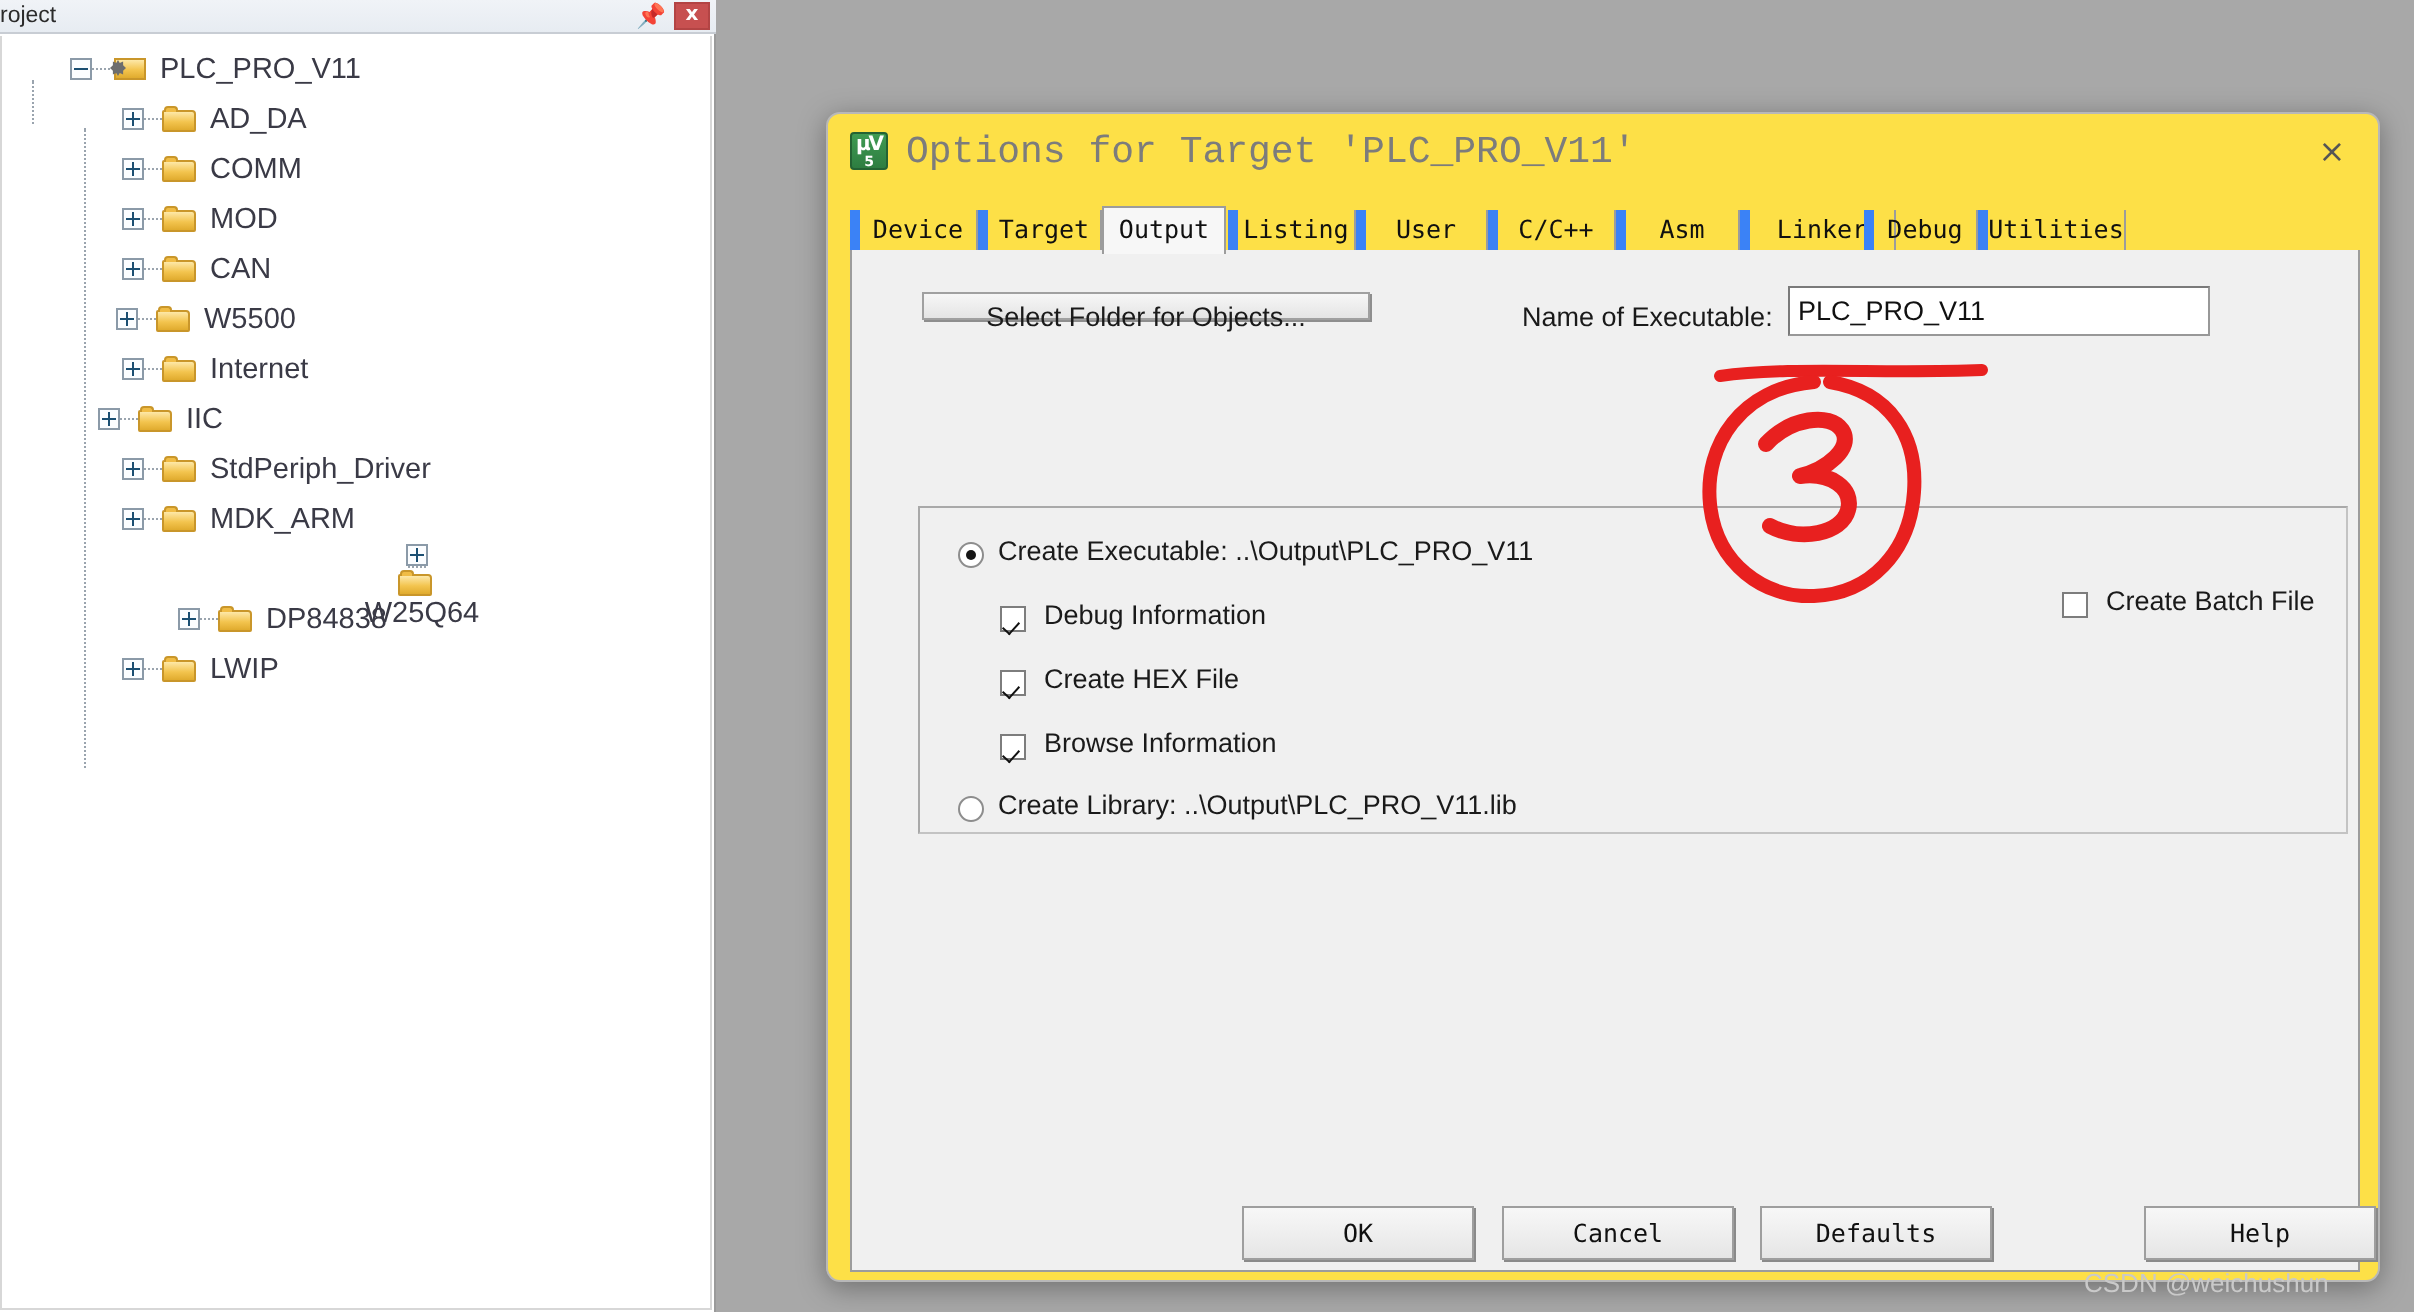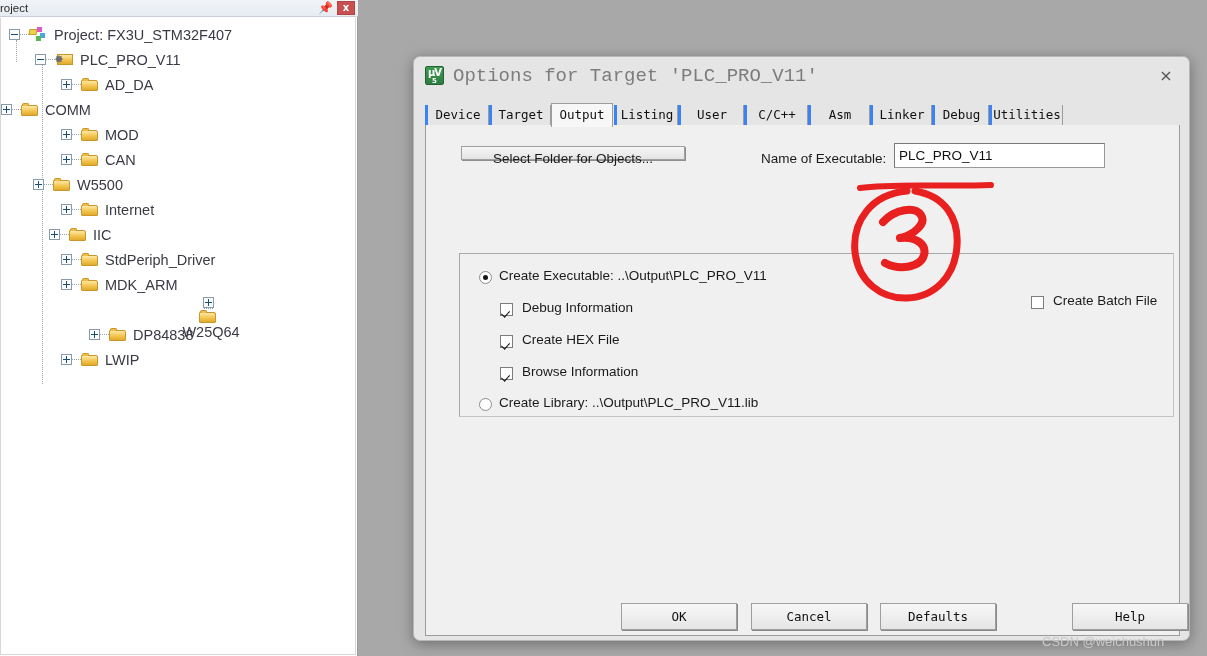--- a/index.html
+++ b/index.html
@@ -173,21 +173,21 @@
     position: absolute;
     width: 1px;
     border-left: 1px dotted #9aa4ae;
   }
 
   
   #dialog {
     position: absolute;
     left: 413px; top: 56px;
     width: 777px; height: 585px;
-    background: #e5e5e5;
+    background: #fde047;
     border: 1px solid #b8b8b8;
     border-radius: 7px;
     box-shadow: 0 3px 14px rgba(0,0,0,0.34);
     box-sizing: border-box;
   }
   #dialog-titlebar {
     position: absolute;
     left: 0; top: 0;
     width: 100%; height: 36px;
     box-sizing: border-box;
@@ -238,21 +238,21 @@
   .tab {
     position: absolute;
     top: 2px;
     height: 20px;
     box-sizing: border-box;
     font-family: "DejaVu Sans Mono", monospace;
     font-size: 12.5px;
     color: #101010;
     line-height: 19px;
     text-align: center;
-    border-left: 3px solid #3b82f6;
+    border-left: 5px solid #3b82f6;
     border-right: 1px solid #9c9c9c;
     background: transparent;
   }
   .tab.active {
     top: 0px;
     height: 24px;
     background: #f7f7f7;
     border: 1px solid #9c9c9c;
     border-bottom: none;
     line-height: 22px;
@@ -403,64 +403,53 @@
       <span id="panel-title">roject</span>
       <span id="pin-icon">📌</span>
       <span id="panel-close">x</span>
     </div>
     <div id="panel-body">
       <div style="position:relative; padding-top:4px;">
 
         <div class="vline" style="left:15px; top:22px; height:22px;"></div>
         <div class="vline" style="left:41px; top:46px; height:320px;"></div>
 
-        <div class="tree-row" style="padding-left:8px;">
-          <span class="expander"></span>
-          <span class="dash"></span>
-          <span class="proj-icon">
-              <i class="d1"></i>
-              <i class="d2"></i>
-              <i class="d3"></i>
-              <i class="d4"></i>
-            </span>
-          <span class="lbl">Project: FX3U_STM32F407</span>
-        </div>
 
         <div class="tree-row" style="padding-left:34px;">
           <span class="expander"></span>
           <span class="dash"></span>
           <span class="grp-icon"></span>
           <span class="lbl">PLC_PRO_V11</span>
         </div>
 
         <div class="tree-row" style="padding-left:60px;">
           <span class="expander plus"></span>
           <span class="dash"></span>
           <span class="folder-icon"></span>
           <span class="lbl">AD_DA</span>
         </div>
-        <div class="tree-row" style="">
+        <div class="tree-row" style="padding-left:60px;">
           <span class="expander plus"></span>
           <span class="dash"></span>
           <span class="folder-icon"></span>
           <span class="lbl">COMM</span>
         </div>
         <div class="tree-row" style="padding-left:60px;">
           <span class="expander plus"></span>
           <span class="dash"></span>
           <span class="folder-icon"></span>
           <span class="lbl">MOD</span>
         </div>
         <div class="tree-row" style="padding-left:60px;">
           <span class="expander plus"></span>
           <span class="dash"></span>
           <span class="folder-icon"></span>
           <span class="lbl">CAN</span>
         </div>
-        <div class="tree-row" style="padding-left:32px;">
+        <div class="tree-row" style="padding-left:57px;">
           <span class="expander plus"></span>
           <span class="dash"></span>
           <span class="folder-icon"></span>
           <span class="lbl">W5500</span>
         </div>
         <div class="tree-row" style="padding-left:60px;">
           <span class="expander plus"></span>
           <span class="dash"></span>
           <span class="folder-icon"></span>
           <span class="lbl">Internet</span>
@@ -517,21 +506,21 @@
     </div>
 
     <div id="tabstrip">
       <div class="tab" style="left:0px;   width:64px;">Device</div>
       <div class="tab" style="left:64px;  width:62px;">Target</div>
       <div class="tab active" style="left:126px; width:62px;">Output</div>
       <div class="tab" style="left:189px; width:64px;">Listing</div>
       <div class="tab" style="left:253px; width:66px;">User</div>
       <div class="tab" style="left:319px; width:64px;">C/C++</div>
       <div class="tab" style="left:383px; width:62px;">Asm</div>
-      <div class="tab" style="left:445px; width:62px;">Linker</div>
+      <div class="tab" style="left:445px; width:78px;">Linker</div>
       <div class="tab" style="left:507px; width:57px;">Debug</div>
       <div class="tab" style="left:564px; width:74px;">Utilities</div>
     </div>
 
     <div id="content-frame">
 
       <div id="select-folder-btn" class="w-btn">Select Folder for Objects...</div>
 
       <span id="name-exec-label">Name of Executable:</span>
       <input id="name-exec-input" type="text" value="PLC_PRO_V11" style="">

